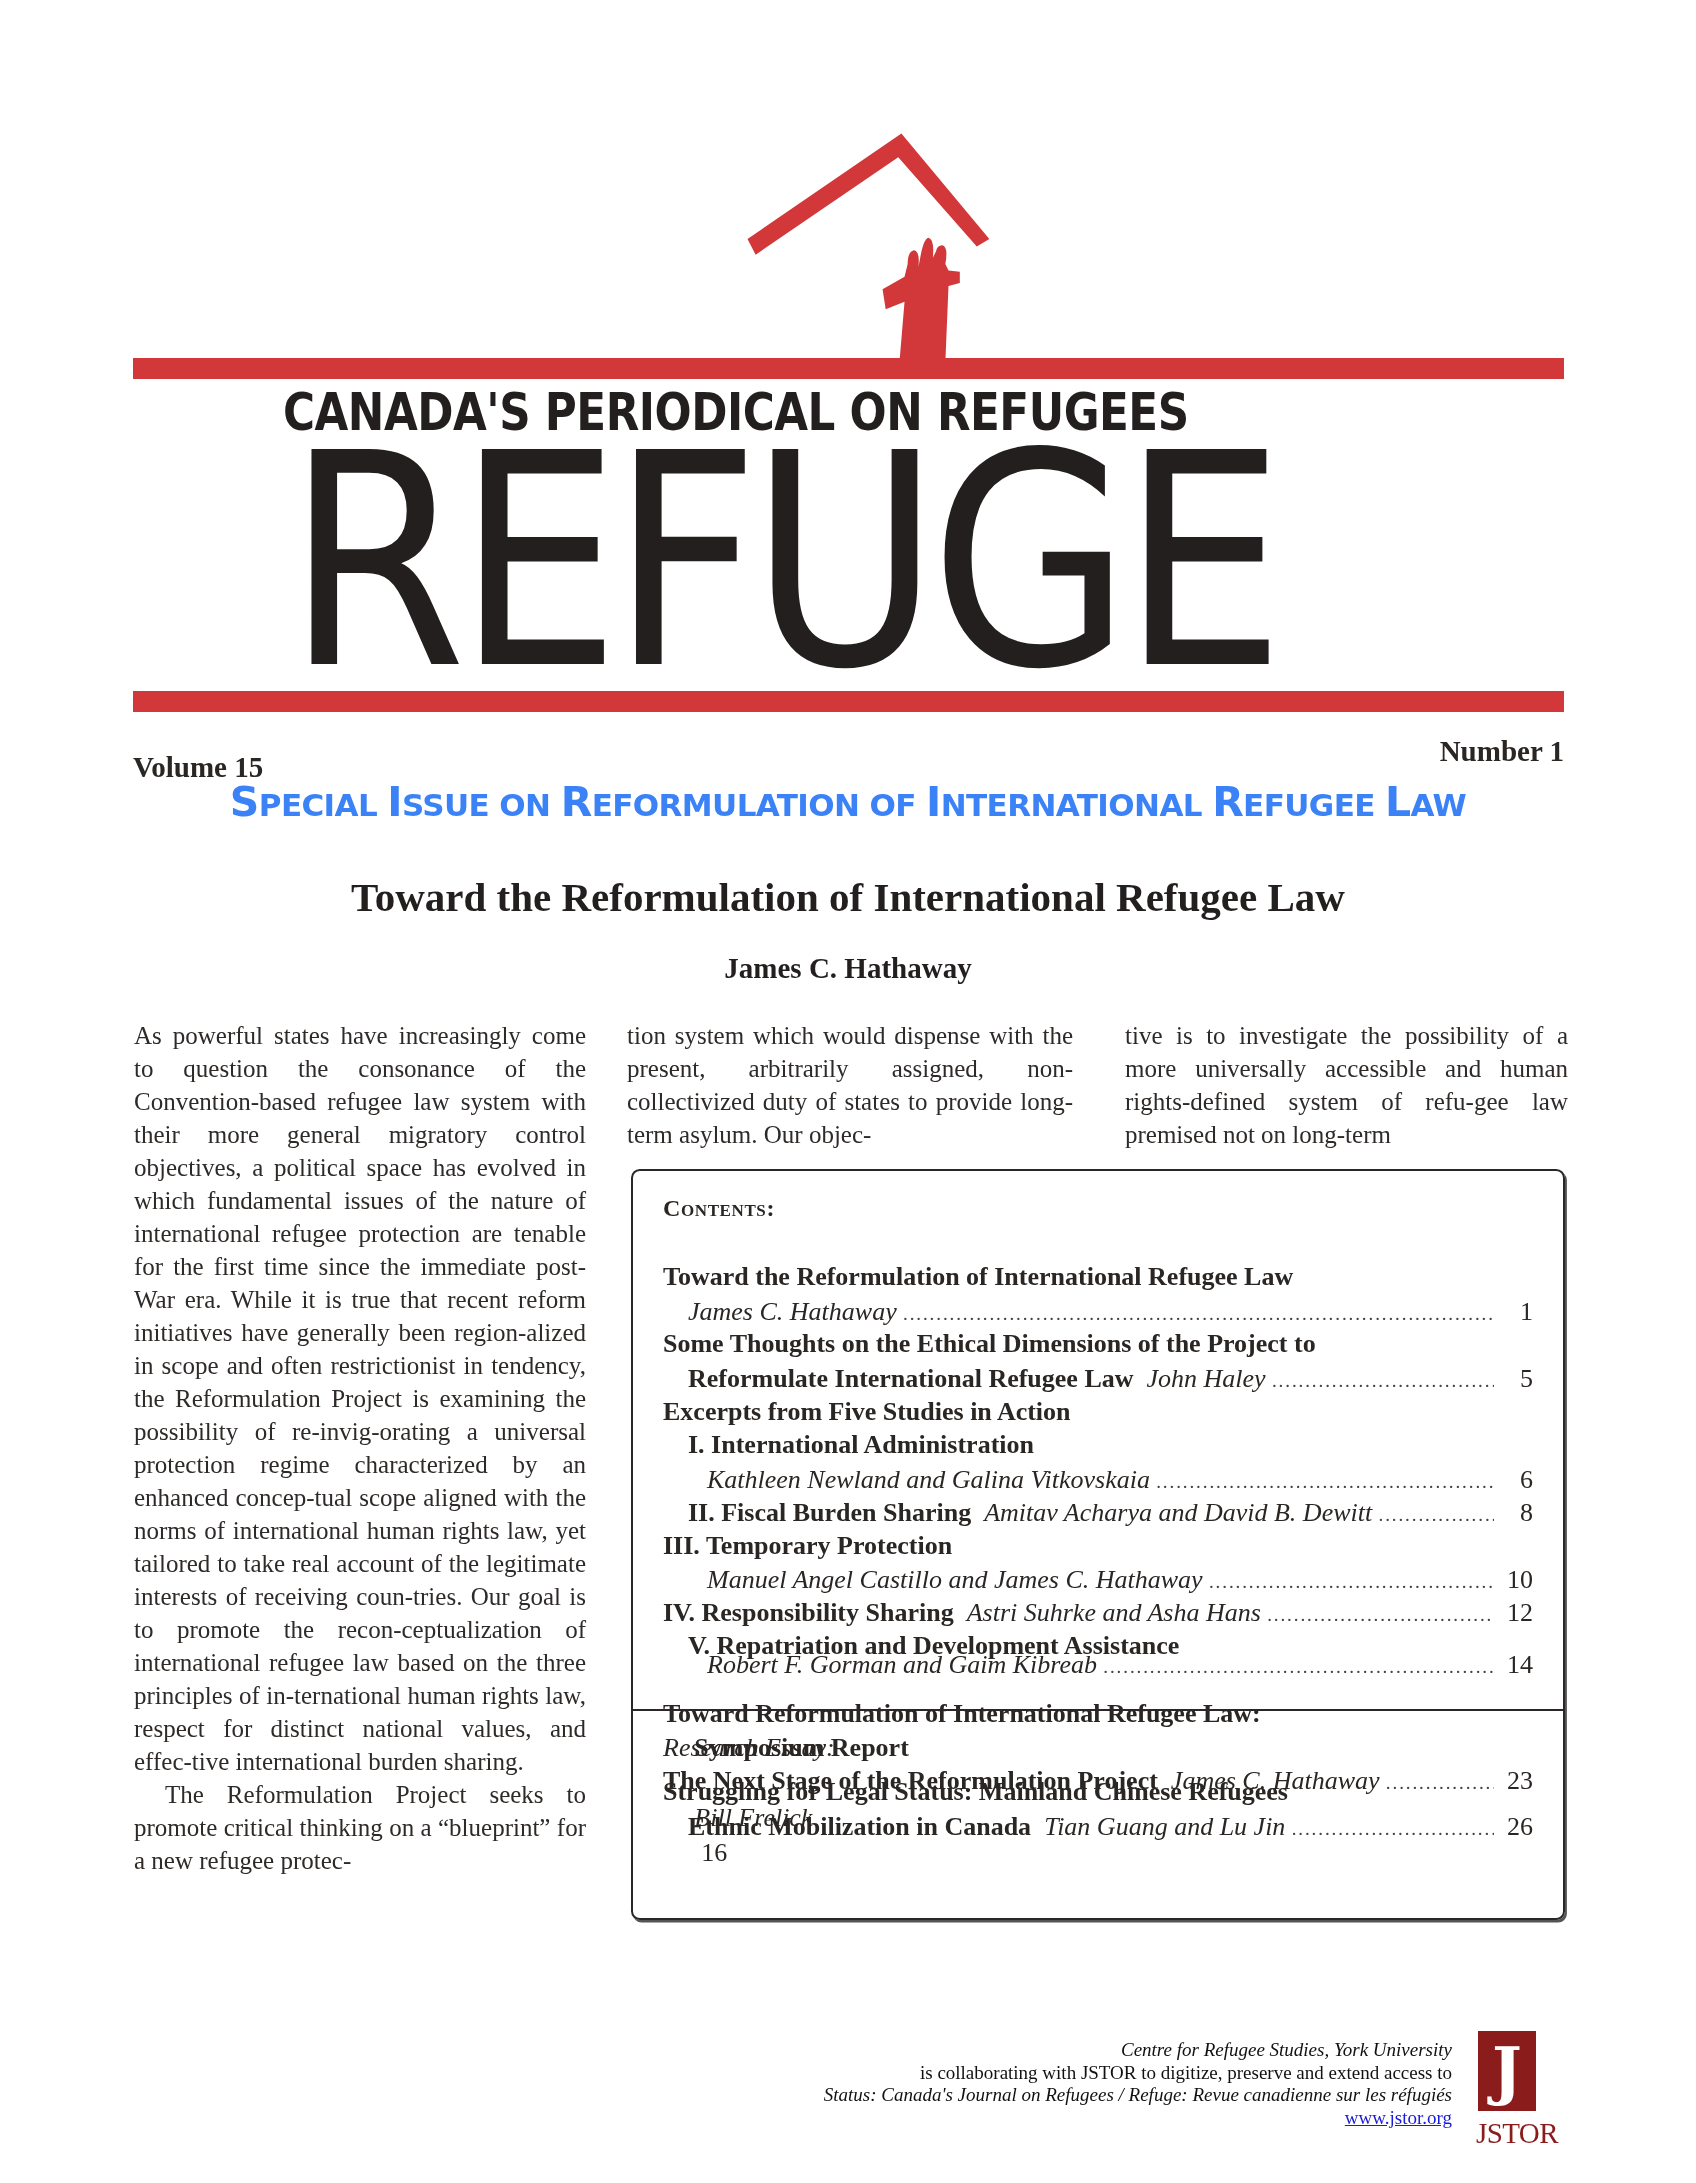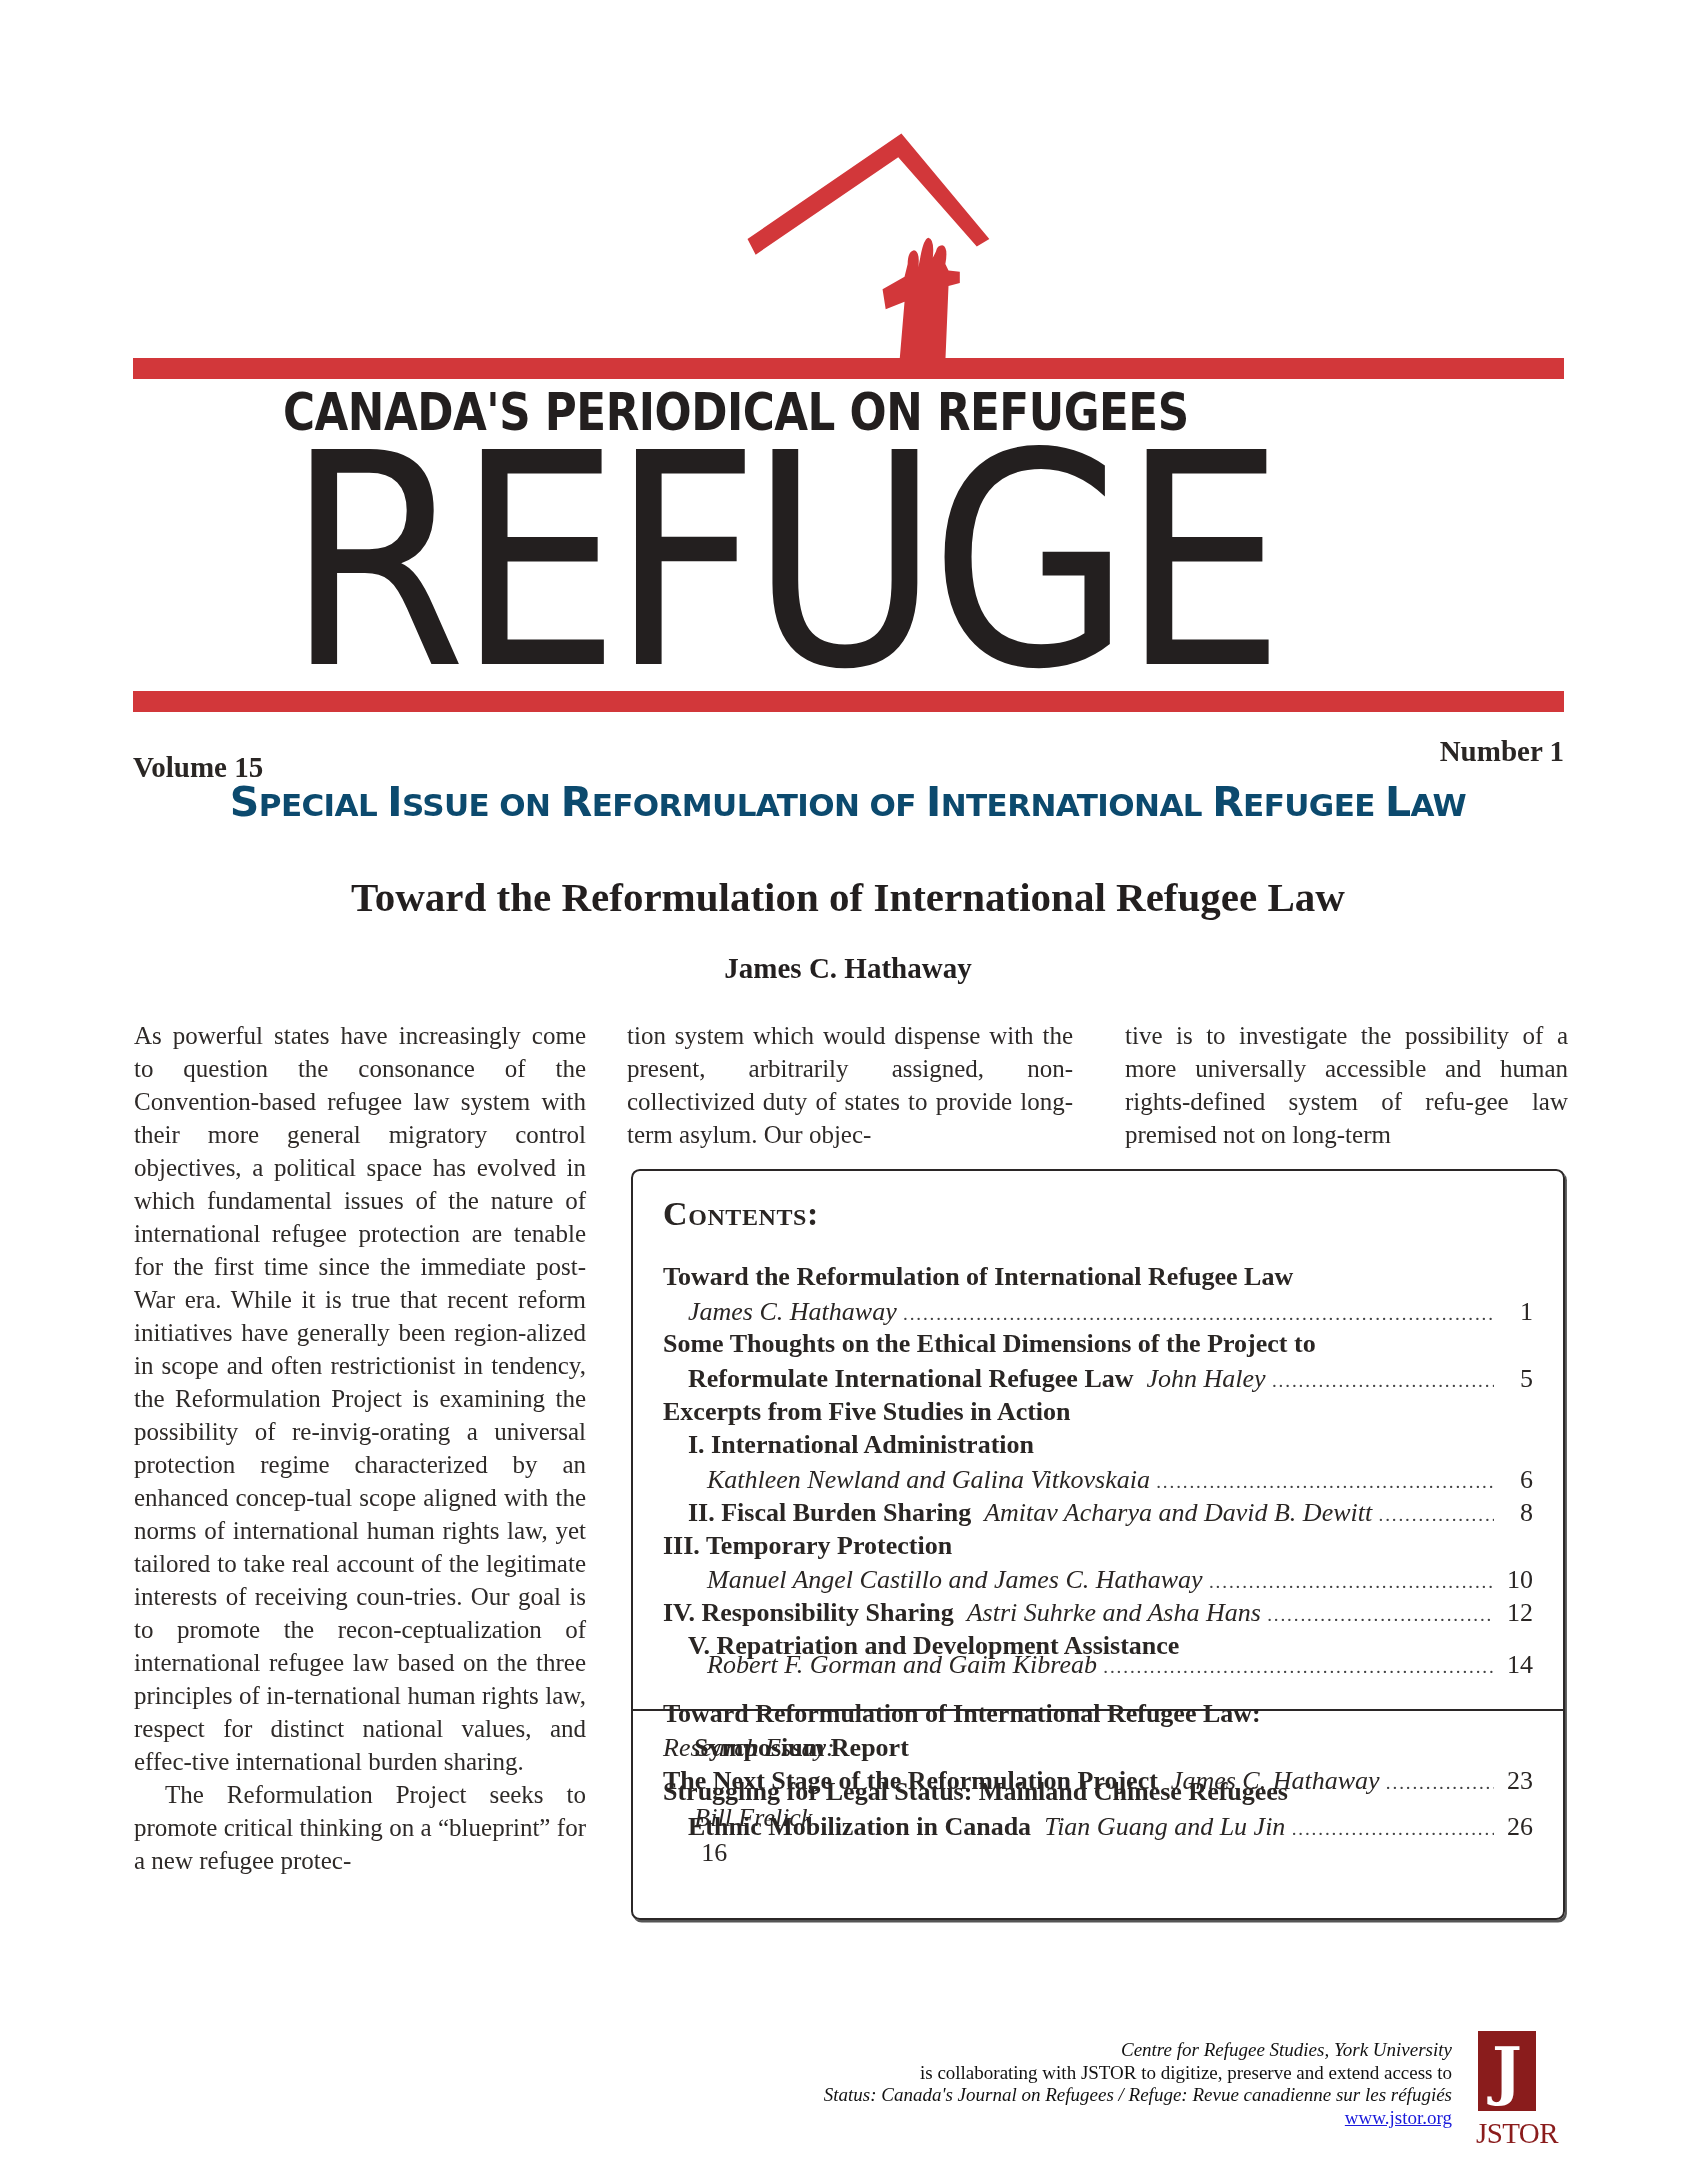--- a/index.html
+++ b/index.html
@@ -18,41 +18,41 @@
              white-space: nowrap; color: #231f1f; line-height: 1; }
   .wordmark { position: absolute; left: 286px; top: 437px; height: 251px; width: 1037px;
               font-family: "DejaVu Sans", sans-serif; font-size: 295px; line-height: 251px;
               color: #231f1f; white-space: nowrap; transform: scaleX(0.88);
               transform-origin: left top; letter-spacing: -11.3px; }
 
   .volume { position: absolute; left: 133px; top: 735px; font-size: 29px; font-weight: bold; margin-top: 16px; }
   .number { position: absolute; right: 132px; top: 735px; font-size: 29px; font-weight: bold; }
 
   .special { position: absolute; left: 0; width: 1696px; top: 782px; text-align: center;
-             font-family: "DejaVu Sans", sans-serif; font-weight: bold; color: #0c4a6e;
+             font-family: "DejaVu Sans", sans-serif; font-weight: bold; color: #3b82f6;
              font-size: 41px; line-height: 1; letter-spacing: -0.6px; white-space: nowrap; }
   .special .sc { font-size: 31px; }
 
   .title { position: absolute; left: 0; width: 1696px; top: 873px; text-align: center;
            font-size: 41px; font-weight: bold; color: #231f1f; }
   .author { position: absolute; left: 0; width: 1696px; top: 952px; text-align: center;
             font-size: 29px; font-weight: bold; color: #231f1f; }
 
   .col { position: absolute; font-size: 25px; line-height: 33px; text-align: justify;
          color: #2e2a28; }
   .col p { margin: 0; }
   .col1 { left: 134px; top: 1019px; width: 452px; }
   .col2 { left: 627px; top: 1019px; width: 446px; }
   .col3 { left: 1125px; top: 1019px; width: 443px; }
   .col .indent { text-indent: 31px; }
 
   .toc { position: absolute; left: 631px; top: 1169px; width: 934px; height: 751px;
          border: 2.5px solid #2b2727; border-radius: 8.8px; box-sizing: border-box;
          box-shadow: 1.9px 2.5px 0 #555; }
-  .toc-head { position: absolute; left: 30px; top: 24px; font-size: 34px; font-weight: bold;
+  .toc-head { position: absolute; left: 30px; top: 24px; font-size: 24px; font-weight: bold;
               font-variant: small-caps; letter-spacing: 0.6px; }
   .toc-divider { position: absolute; left: 0; right: 0; top: 538px; border-top: 2.5px solid #2b2727; }
   .toc-line { position: absolute; left: 30px; right: 30px; height: 35px; font-size: 26px;
               line-height: 35px; white-space: nowrap; display: flex; align-items: baseline; }
   .toc-line .b { font-weight: bold; }
   .toc-line .i { font-style: italic; }
   .toc-line .leader { flex: 1; overflow: hidden; margin: 0 6.3px; color: #444; font-size: 19px; letter-spacing: 1.9px; }
   .toc-line .leader::before { content: ".................................................................................................................................................................................................................................."; }
   .toc-line .pg { min-width: 33px; text-align: right; }
   .ind1 { padding-left: 25px; }

